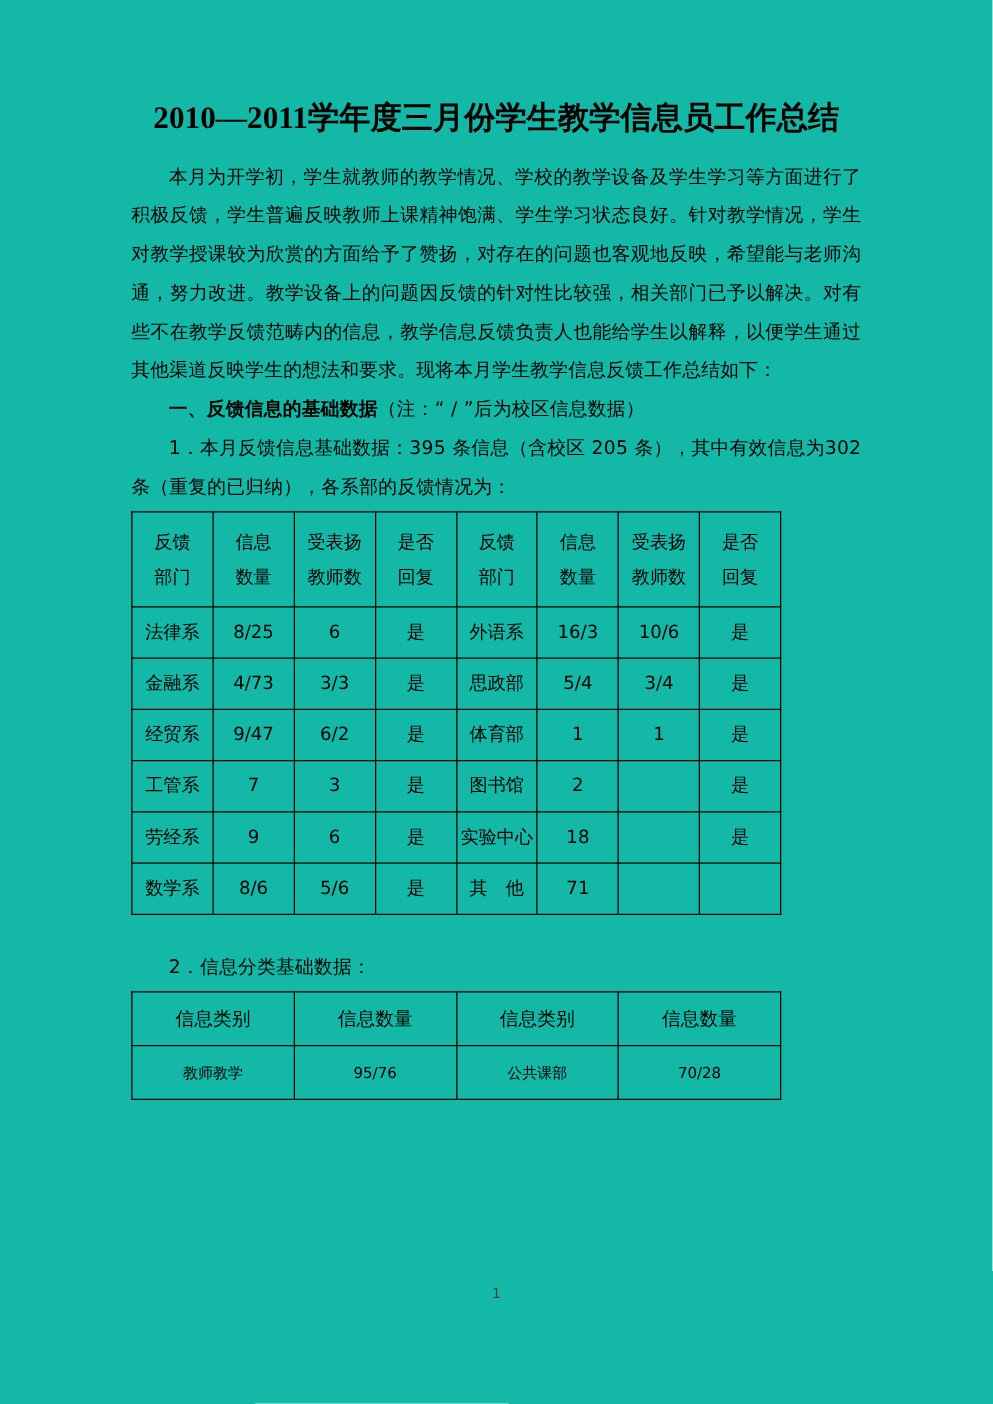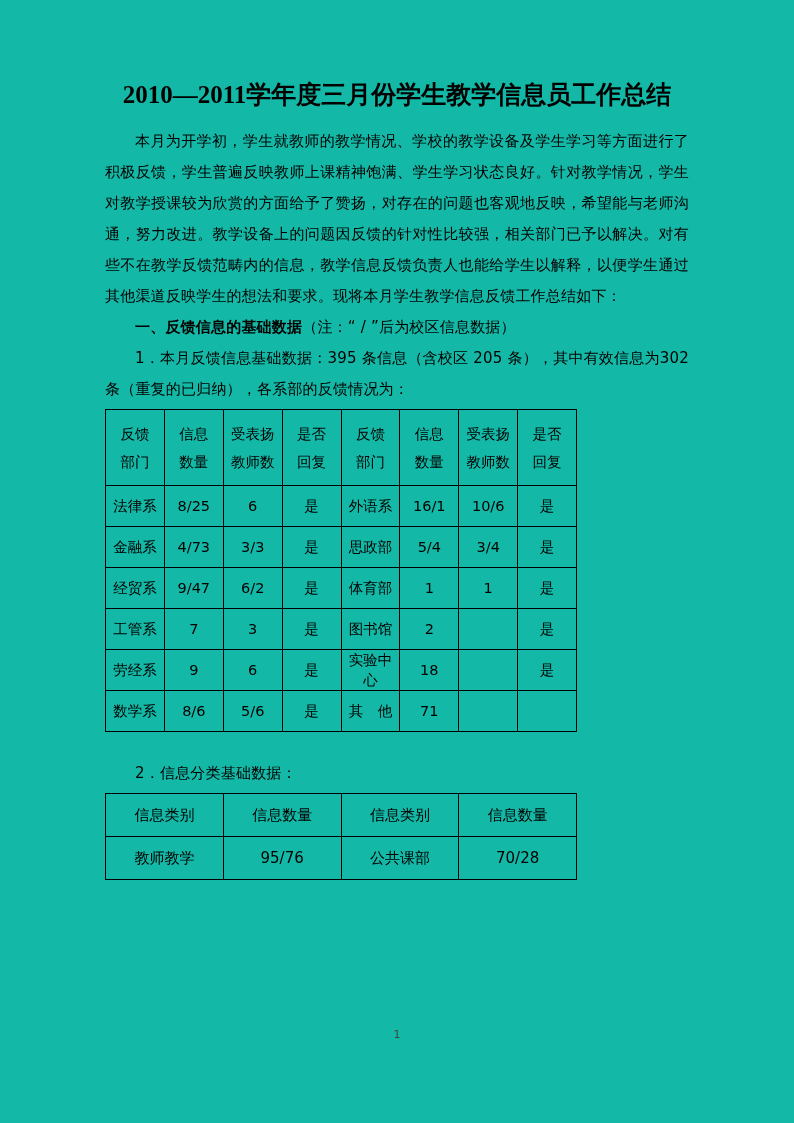--- a/index.html
+++ b/index.html
@@ -66,21 +66,21 @@
     font-size: 15px;
     line-height: 31px;
     margin: 0;
     text-indent: 2em;
     text-align: justify;
     letter-spacing: 0.2px;
   }
 
   table.grid {
     border-collapse: collapse;
-    width: 472px;
+    width: 520px;
     table-layout: fixed;
     margin: 4px 0 0 0;
     font-family: "DejaVu Sans", "Liberation Sans", sans-serif;
   }
   table.grid td, table.grid th {
     border: 1px solid #000000;
     text-align: center;
     vertical-align: middle;
     font-weight: normal;
     font-size: 14.5px;
@@ -96,21 +96,21 @@
   }
   table.dept-table th .hl {
     display: block;
   }
   table.cat-table th {
     height: 42px;
     font-size: 15px;
   }
   table.cat-table td {
     height: 42px;
-    font-size: 15px;
+    font-size: 12px;
   }
   .spacer-md { height: 26px; }
 
   .page-number {
     position: absolute;
     left: 0;
     right: 0;
     top: 1028px;
     text-align: center;
     font-family: "DejaVu Sans", "Liberation Sans", sans-serif;
@@ -170,21 +170,21 @@
             </th>
         </tr>
       </thead>
       <tbody>
         <tr>
           <td>法律系</td>
           <td>8/25</td>
           <td>6</td>
           <td>是</td>
           <td>外语系</td>
-          <td>16/1</td>
+          <td>16/3</td>
           <td>10/6</td>
           <td>是</td>
         </tr>
         <tr>
           <td>金融系</td>
           <td>4/73</td>
           <td>3/3</td>
           <td>是</td>
           <td>思政部</td>
           <td>5/4</td>

